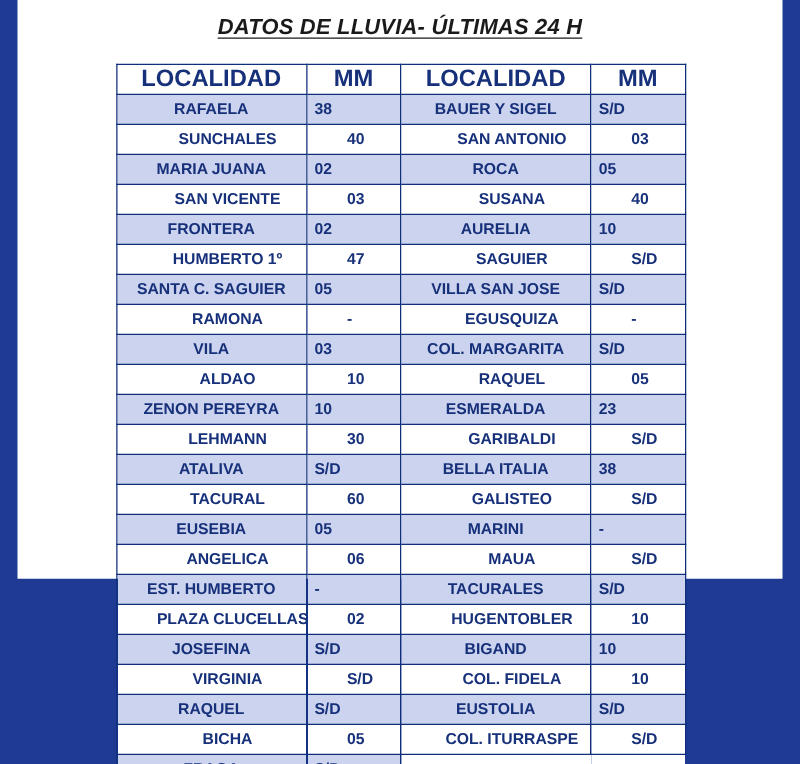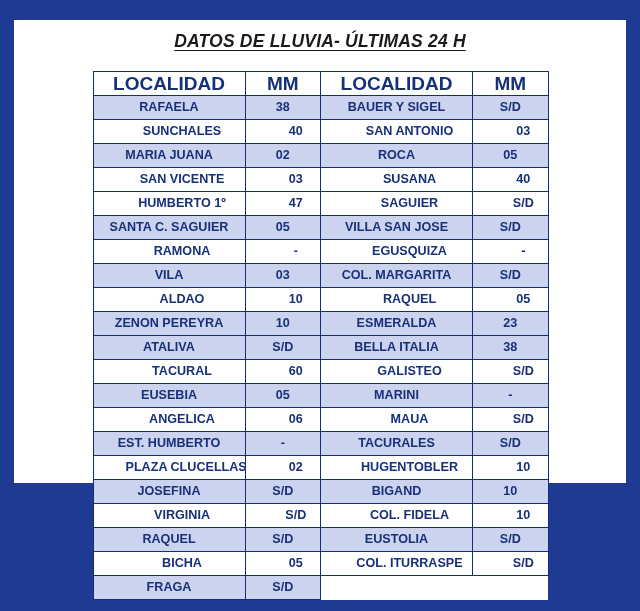--- a/index.html
+++ b/index.html
@@ -13,21 +13,20 @@
     font-family: "Liberation Sans", sans-serif;
     overflow: hidden;
   }
   .page {
     position: absolute;
     left: 14px;
     top: 0;
     width: 612px;
     height: 463px;
     background: #ffffff;
-    margin-top: 20px;
   }
   .title {
     text-align: center;
     font-size: 17.5px;
     font-weight: bold;
     font-style: italic;
     color: #1a1a1a;
     letter-spacing: 0.2px;
     padding-top: 11px;
     text-decoration: underline;
@@ -55,21 +54,21 @@
   }
   th {
     text-align: center;
     font-size: 19px;
     background: #ffffff;
     color: #16307a;
   }
   col.loc { width: 152px; }
   col.mm  { width: 75.5px; }
   td.loc { text-align: center; }
-  td.mm  { text-align: center; }
+  td.mm  { }
   tr.shade td { background: #ccd3ee; }
   tr.plain td { background: #ffffff; padding-left: 32px; }
   td.blank-none { border: none !important; background: #ffffff !important; }
 </style>
 </head>
 <body>
 
 <div class="page">
   <div class="title">DATOS DE LLUVIA- ÚLTIMAS 24 H</div>
   <div class="table-wrap">
@@ -106,20 +105,26 @@
             <td class="mm">02</td>
             <td class="loc">ROCA</td>
             <td class="mm">05</td>
           </tr>
           <tr class="plain">
             <td class="loc">SAN VICENTE</td>
             <td class="mm">03</td>
             <td class="loc">SUSANA</td>
             <td class="mm">40</td>
           </tr>
+          <tr class="shade">
+            <td class="loc">FRONTERA</td>
+            <td class="mm">02</td>
+            <td class="loc">AURELIA</td>
+            <td class="mm">10</td>
+          </tr>
           <tr class="plain">
             <td class="loc">HUMBERTO 1º</td>
             <td class="mm">47</td>
             <td class="loc">SAGUIER</td>
             <td class="mm">S/D</td>
           </tr>
           <tr class="shade">
             <td class="loc">SANTA C. SAGUIER</td>
             <td class="mm">05</td>
             <td class="loc">VILLA SAN JOSE</td>
@@ -141,20 +146,26 @@
             <td class="loc">ALDAO</td>
             <td class="mm">10</td>
             <td class="loc">RAQUEL</td>
             <td class="mm">05</td>
           </tr>
           <tr class="shade">
             <td class="loc">ZENON PEREYRA</td>
             <td class="mm">10</td>
             <td class="loc">ESMERALDA</td>
             <td class="mm">23</td>
+          </tr>
+          <tr class="plain">
+            <td class="loc">LEHMANN</td>
+            <td class="mm">30</td>
+            <td class="loc">GARIBALDI</td>
+            <td class="mm">S/D</td>
           </tr>
           <tr class="shade">
             <td class="loc">ATALIVA</td>
             <td class="mm">S/D</td>
             <td class="loc">BELLA ITALIA</td>
             <td class="mm">38</td>
           </tr>
           <tr class="plain">
             <td class="loc">TACURAL</td>
             <td class="mm">60</td>

